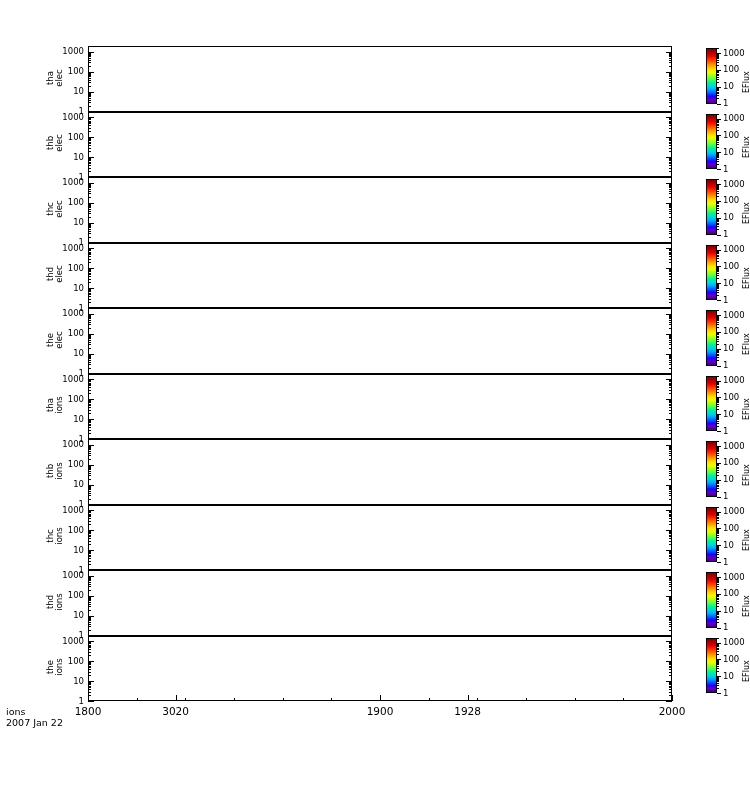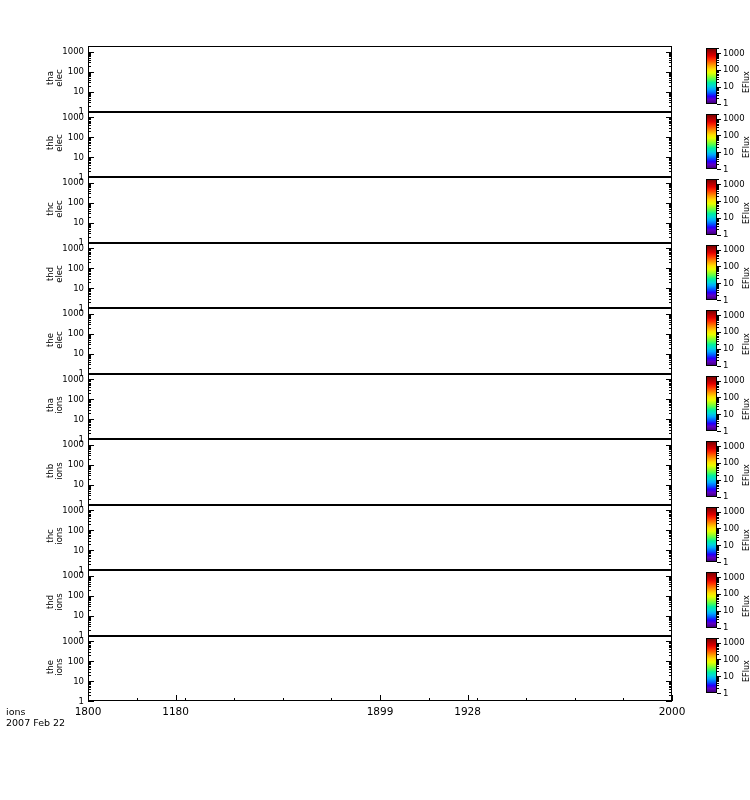--- a/index.html
+++ b/index.html
@@ -1165,38 +1165,38 @@
       <div class="cbtick" style="left: 717px; top: 676.96px; width: 2px;"></div>
       <div class="cbtick" style="left: 717px; top: 660.14px; width: 2px;"></div>
       <div class="cbtick" style="left: 717px; top: 643.33px; width: 2px;"></div>
       <div class="cbunit" style="left: 742px; top: 682.25px;">EFlux</div>
     </div>
 
   <div id="xaxis">
       <div class="xtick" style="left: 88px; top: 695px; height: 6px;"></div>
       <div class="xlab" style="left: 58px; top: 705px;">1800</div>
       <div class="xtick" style="left: 175.6px; top: 695px; height: 6px;"></div>
-      <div class="xlab" style="left: 145.6px; top: 705px;">1180</div>
+      <div class="xlab" style="left: 145.6px; top: 705px;">3020</div>
       <div class="xtick" style="left: 380px; top: 695px; height: 6px;"></div>
-      <div class="xlab" style="left: 350px; top: 705px;">1899</div>
+      <div class="xlab" style="left: 350px; top: 705px;">1900</div>
       <div class="xtick" style="left: 467.6px; top: 695px; height: 6px;"></div>
       <div class="xlab" style="left: 437.6px; top: 705px;">1928</div>
       <div class="xtick" style="left: 672px; top: 695px; height: 6px;"></div>
       <div class="xlab" style="left: 642px; top: 705px;">2000</div>
       <div class="xtick" style="left: 88px; top: 698px; height: 3px;"></div>
       <div class="xtick" style="left: 136.67px; top: 698px; height: 3px;"></div>
       <div class="xtick" style="left: 185.33px; top: 698px; height: 3px;"></div>
       <div class="xtick" style="left: 234px; top: 698px; height: 3px;"></div>
       <div class="xtick" style="left: 282.67px; top: 698px; height: 3px;"></div>
       <div class="xtick" style="left: 331.33px; top: 698px; height: 3px;"></div>
       <div class="xtick" style="left: 380px; top: 698px; height: 3px;"></div>
       <div class="xtick" style="left: 428.67px; top: 698px; height: 3px;"></div>
       <div class="xtick" style="left: 477.33px; top: 698px; height: 3px;"></div>
       <div class="xtick" style="left: 526px; top: 698px; height: 3px;"></div>
       <div class="xtick" style="left: 574.67px; top: 698px; height: 3px;"></div>
       <div class="xtick" style="left: 623.33px; top: 698px; height: 3px;"></div>
       <div class="xtick" style="left: 672px; top: 698px; height: 3px;"></div>
     </div>
 
   <div class="corner" style="left:6px; top:706px;">ions</div>
-  <div class="corner" style="left:6px; top:717px;">2007 Feb 22</div>
+  <div class="corner" style="left:6px; top:717px;">2007 Jan 22</div>
 
 </div>
 
 </body></html>

